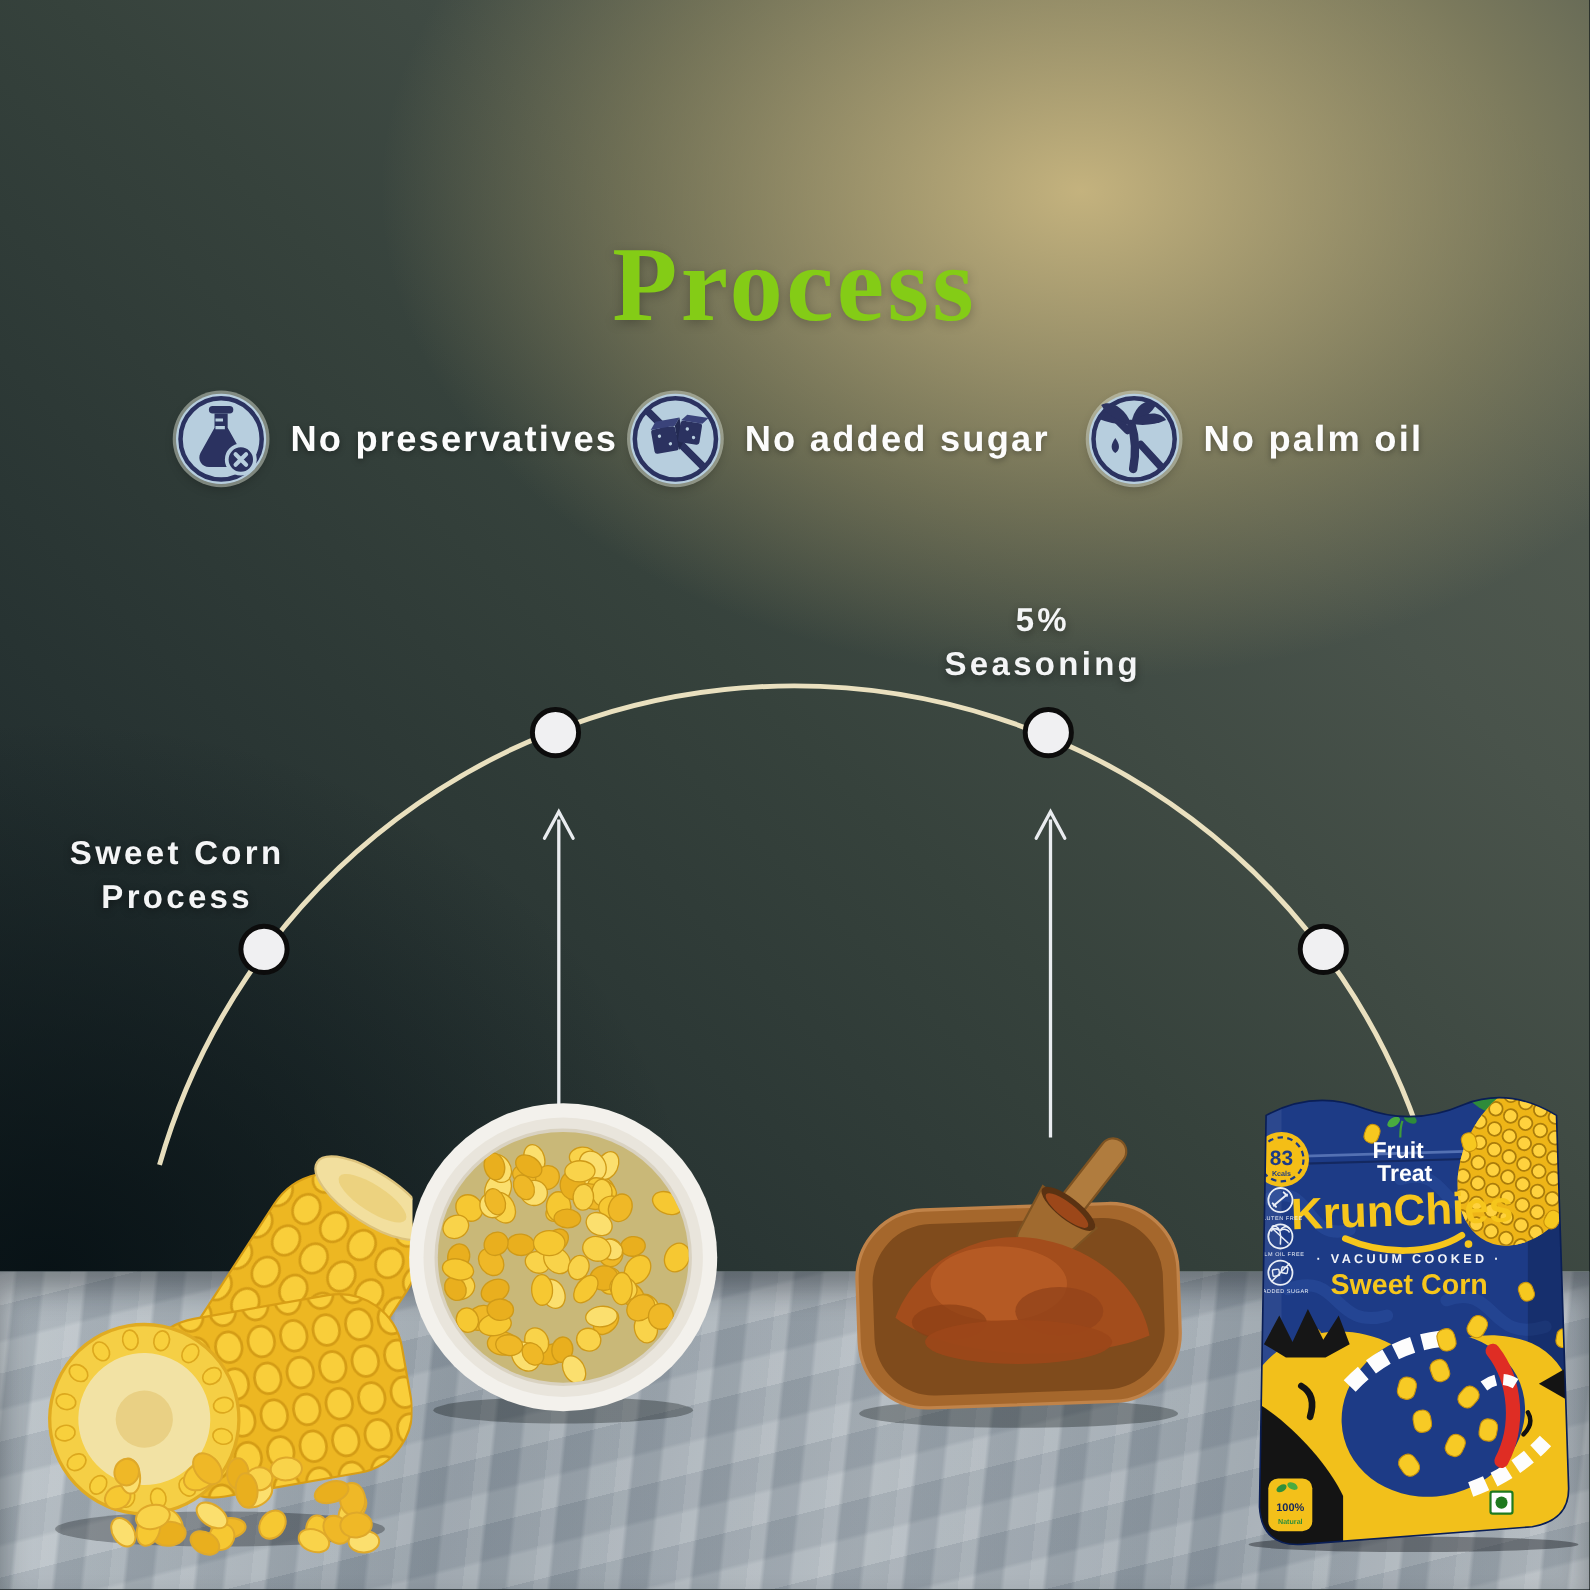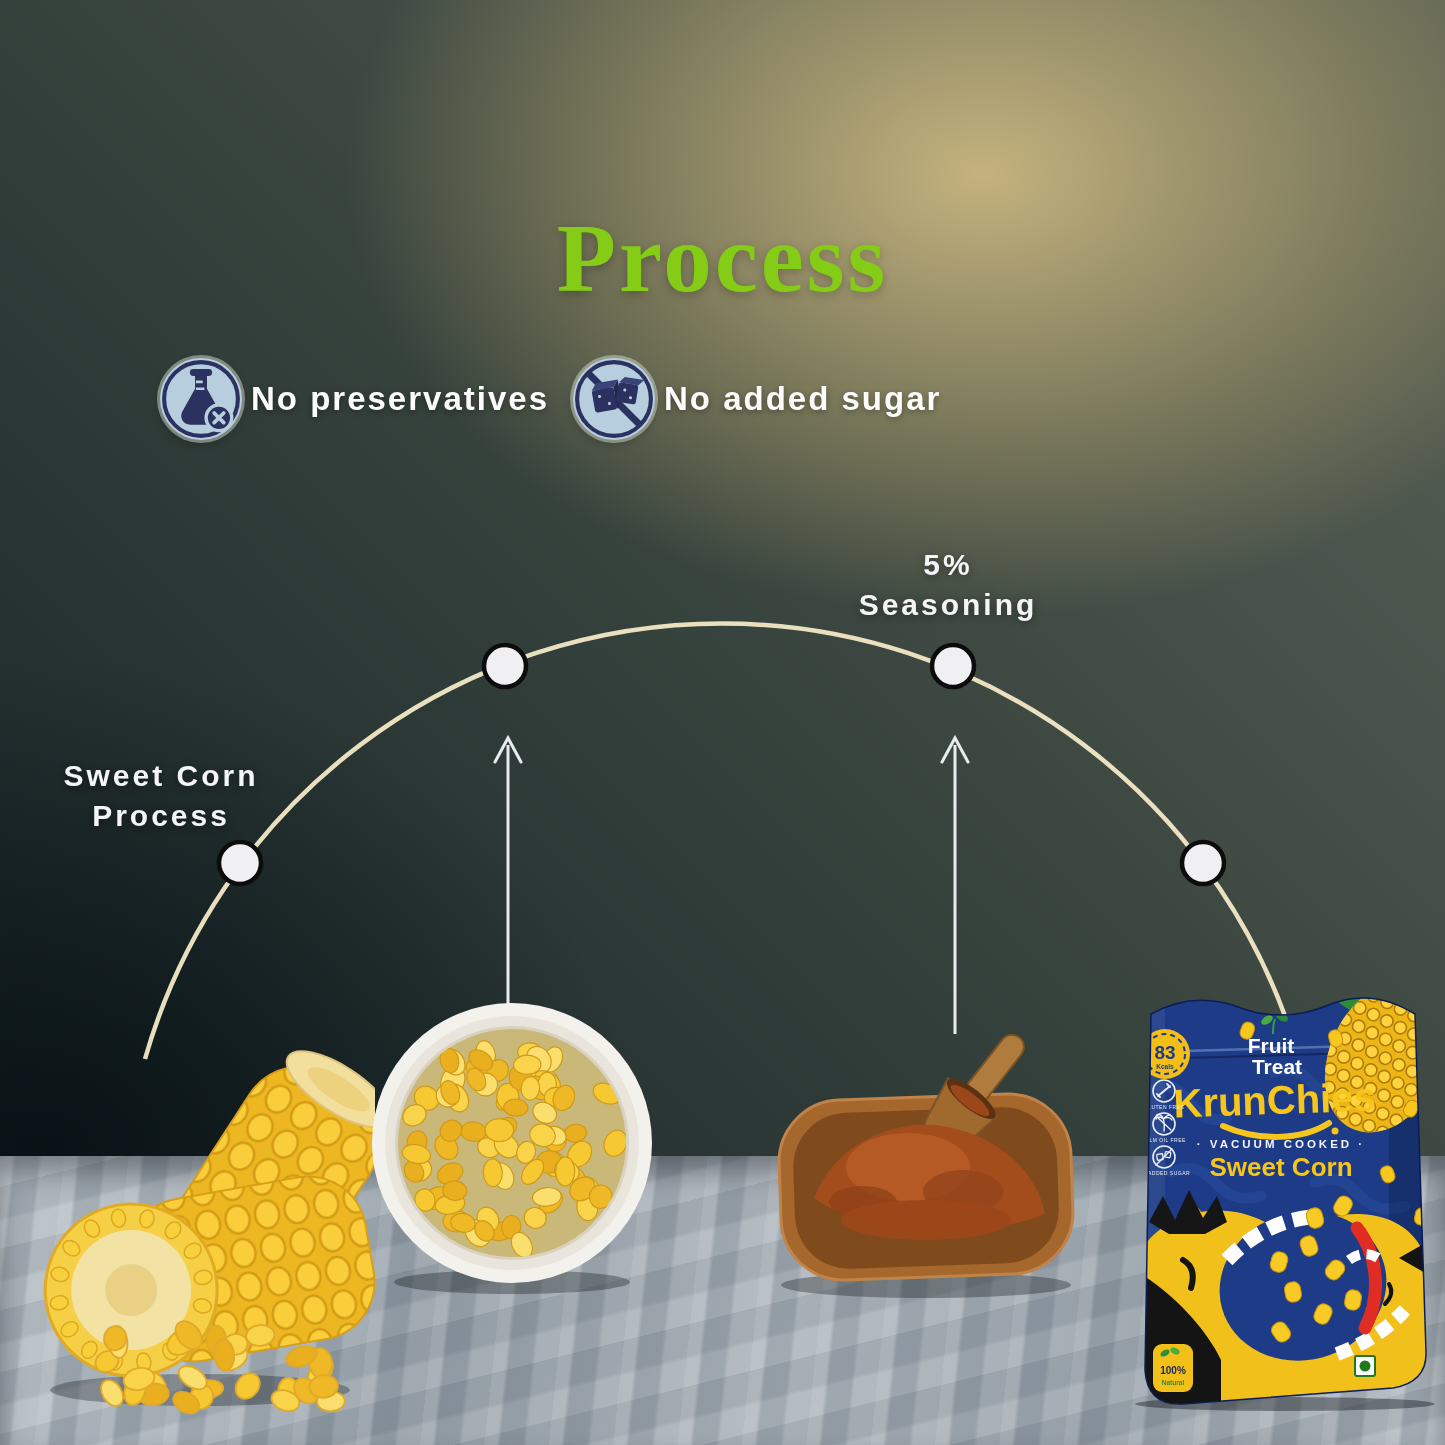--- a/index.html
+++ b/index.html
@@ -14,21 +14,21 @@
   .marble { position:absolute; left:0; right:0; top:1156px; height:289px;
     background:
       repeating-linear-gradient(96deg, rgba(255,255,255,.16) 0 12px, rgba(96,108,120,.18) 16px 38px, rgba(255,255,255,.08) 42px 64px),
       repeating-linear-gradient(-14deg, rgba(255,255,255,.10) 0 26px, rgba(110,120,132,.13) 30px 60px),
       linear-gradient(100deg, #b4bdc3 0%, #8d98a1 30%, #a7b0b7 55%, #8f9aa3 78%, #abb3b9 100%);
     box-shadow: inset 0 16px 26px rgba(10,16,20,.38);
   }
   .title { position:absolute; left:0; right:0; top:186px; margin:17px; text-align:center;
     font-family:"Liberation Serif","DejaVu Serif",serif; font-size:97px; font-weight:700;
     letter-spacing:3px; color:#84cc16; text-shadow:0 3px 10px rgba(0,0,0,.25); }
-  .claim { position:absolute; top:358px; display:flex; align-items:center; gap:9px; height:82px;text-align:right; }
+  .claim { position:absolute; top:358px; display:flex; align-items:center; gap:22px; height:82px;text-align:right; }
   .claim-icon { width:82px; height:82px; border-radius:50%; background:#b7cede;
     box-shadow:0 0 0 3px rgba(214,219,205,.5), 0 4px 10px rgba(0,0,0,.25); flex:0 0 auto; }
   .claim-icon svg { width:82px; height:82px; display:block; }
   .claim-label { font-size:33px; font-weight:700; letter-spacing:2px; color:#fcfcfc;
     text-shadow:0 2px 6px rgba(0,0,0,.35); white-space:nowrap; }
   .flow { position:absolute; left:0; top:0; pointer-events:none; }
   .step { position:absolute; transform:translateX(-50%); text-align:center; color:#f4f5f6;
     font-weight:700; font-size:30px; letter-spacing:3px; line-height:1.32;
     text-shadow:0 2px 8px rgba(0,0,0,.4); white-space:nowrap; }
   .step div { min-height:0; }
@@ -73,20 +73,35 @@
           <rect x="26" y="15" width="11.5" height="11.5" rx="1.5" fill="#2b3260"></rect>
           <path d="M26,15 l2.8,-3.5 h11.5 l-2.8,3.5 z" fill="#3a437a"></path>
           <circle cx="30" cy="19" r=".9" fill="#b7cede"></circle>
             <circle cx="34" cy="23" r=".9" fill="#b7cede"></circle>
         </g>
       </svg>
     </span>
     <span class="claim-label">No added sugar</span>
   </div>
 
+  <div class="claim" style="left:990px">
+    <span class="claim-icon">
+      <svg viewBox="0 0 48 48">
+        <circle cx="24" cy="24" r="21.6" fill="none" stroke="#2b3260" stroke-width="2.4"></circle>
+        <path d="M10,9 L20.5,19.5 M27.5,27 L38.5,39" stroke="#2b3260" stroke-width="4" stroke-linecap="round"></path>
+        <path d="M23.5,40 C25,32 25,24 22.5,16" stroke="#2b3260" stroke-width="4.5" fill="none" stroke-linecap="round"></path>
+        <path d="M22.5,16 C16,8 7,8 4.5,13 C11,16 18,16.5 22.5,16 Z" fill="#2b3260"></path>
+        <path d="M22.5,16 C19,7 11,3 6.5,6 C9,11 16,15 22.5,16 Z" fill="#2b3260"></path>
+        <path d="M22.5,16 C24,6 31,2 36,5 C34,10 28,14 22.5,16 Z" fill="#2b3260"></path>
+        <path d="M22.5,16 C29,9 38,9 41,14 C35,17 27,17 22.5,16 Z" fill="#2b3260"></path>
+        <path d="M14,23.5 c-2.6,3.6 -2.6,6.2 0,8 c2.6,-1.8 2.6,-4.4 0,-8 z" fill="#2b3260"></path>
+      </svg>
+    </span>
+    <span class="claim-label">No palm oil</span>
+  </div>
 
   <svg class="flow" width="1445" height="1445" viewBox="0 0 1445 1445">
     <path d="M 145 1059 A 600 600 0 0 1 1299 1059" fill="none" stroke="#f3e9c6" stroke-width="4.5" opacity=".95"></path>
     <g>
       <line x1="508" y1="745" x2="508" y2="1004" stroke="#e9ecef" stroke-width="3"></line>
       <path d="M495,762 L508,738 L521,762" fill="none" stroke="#e9ecef" stroke-width="3" stroke-linecap="round"></path>
     </g>
     <g>
       <line x1="955" y1="745" x2="955" y2="1034" stroke="#e9ecef" stroke-width="3"></line>
       <path d="M942,762 L955,738 L968,762" fill="none" stroke="#e9ecef" stroke-width="3" stroke-linecap="round"></path>

